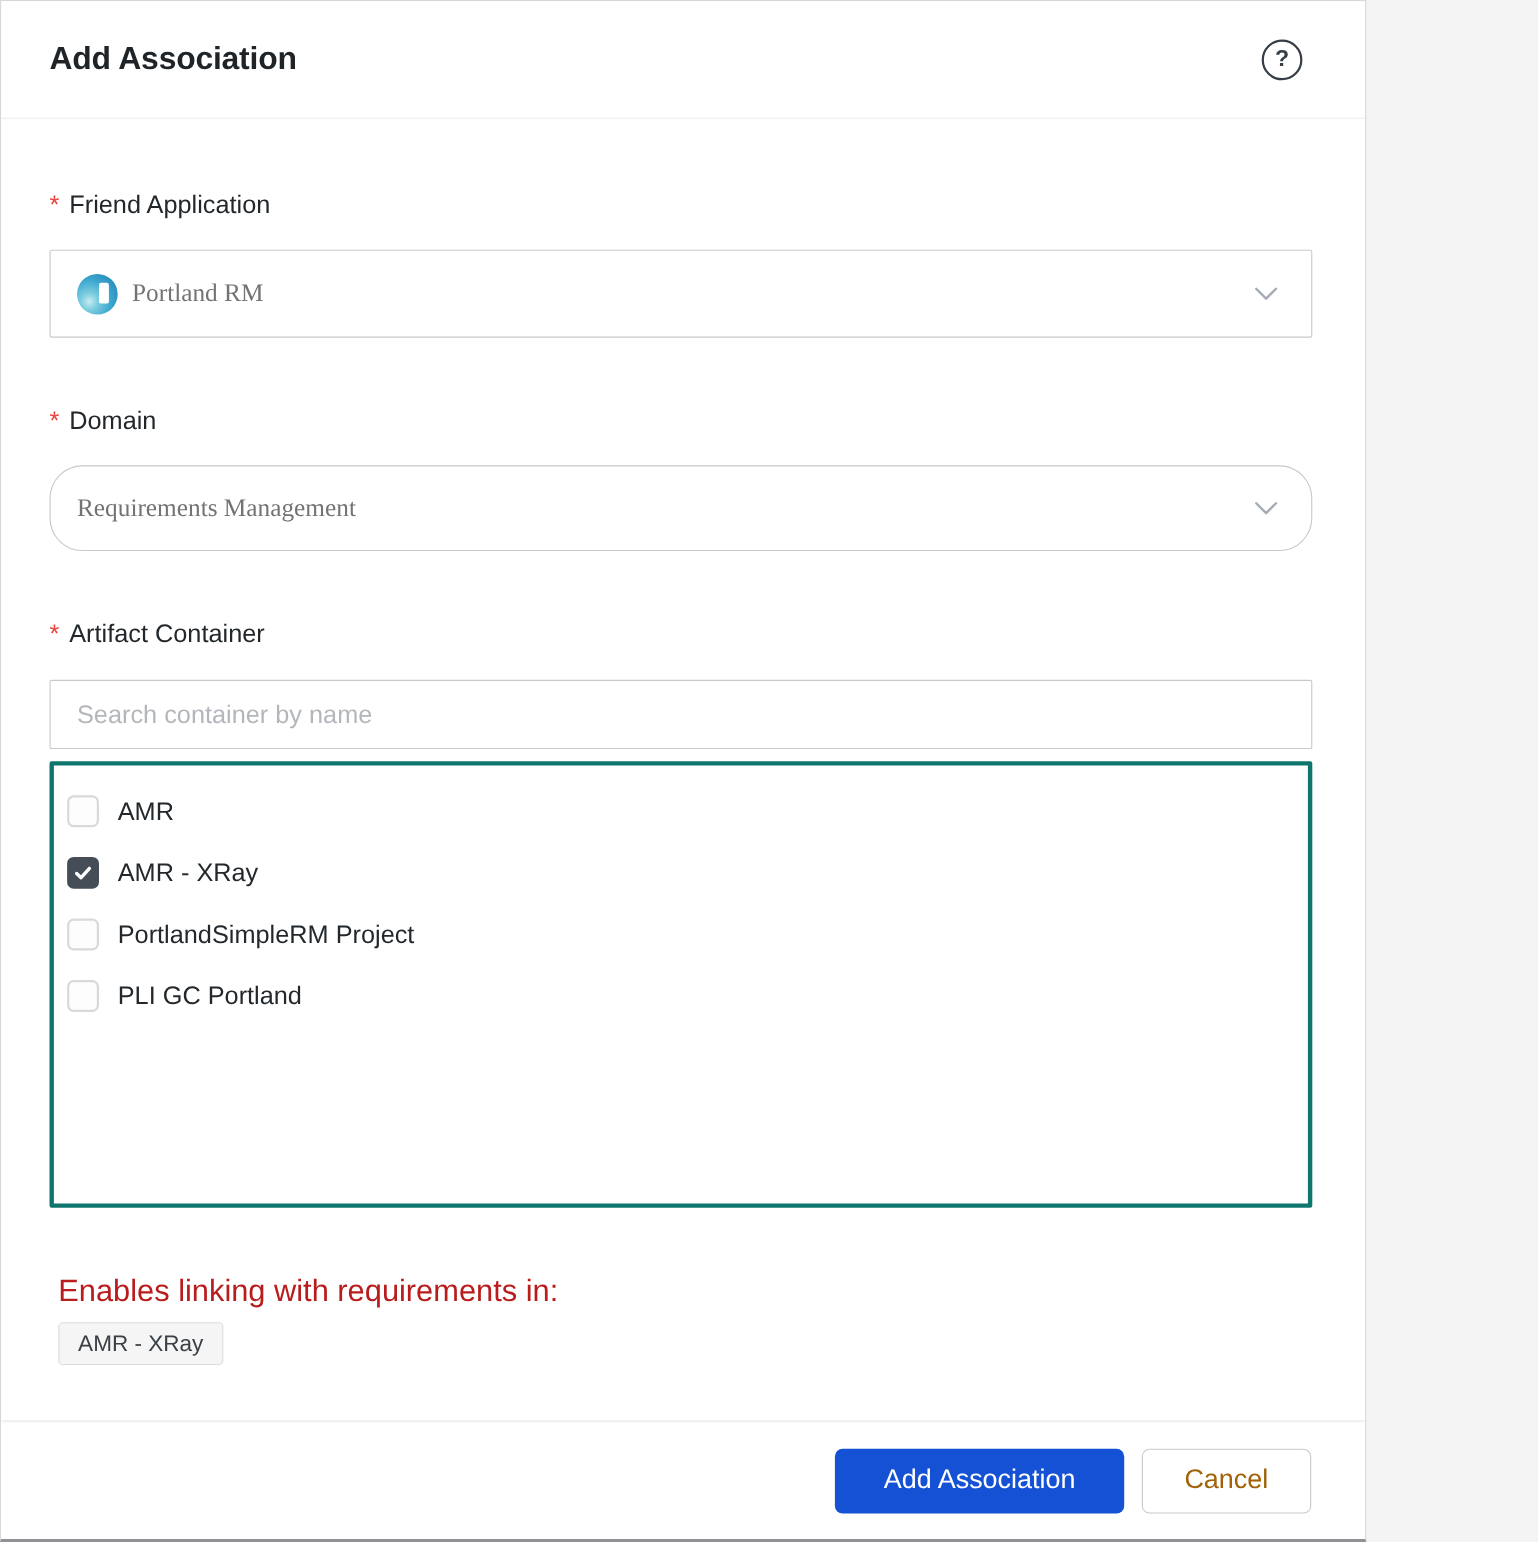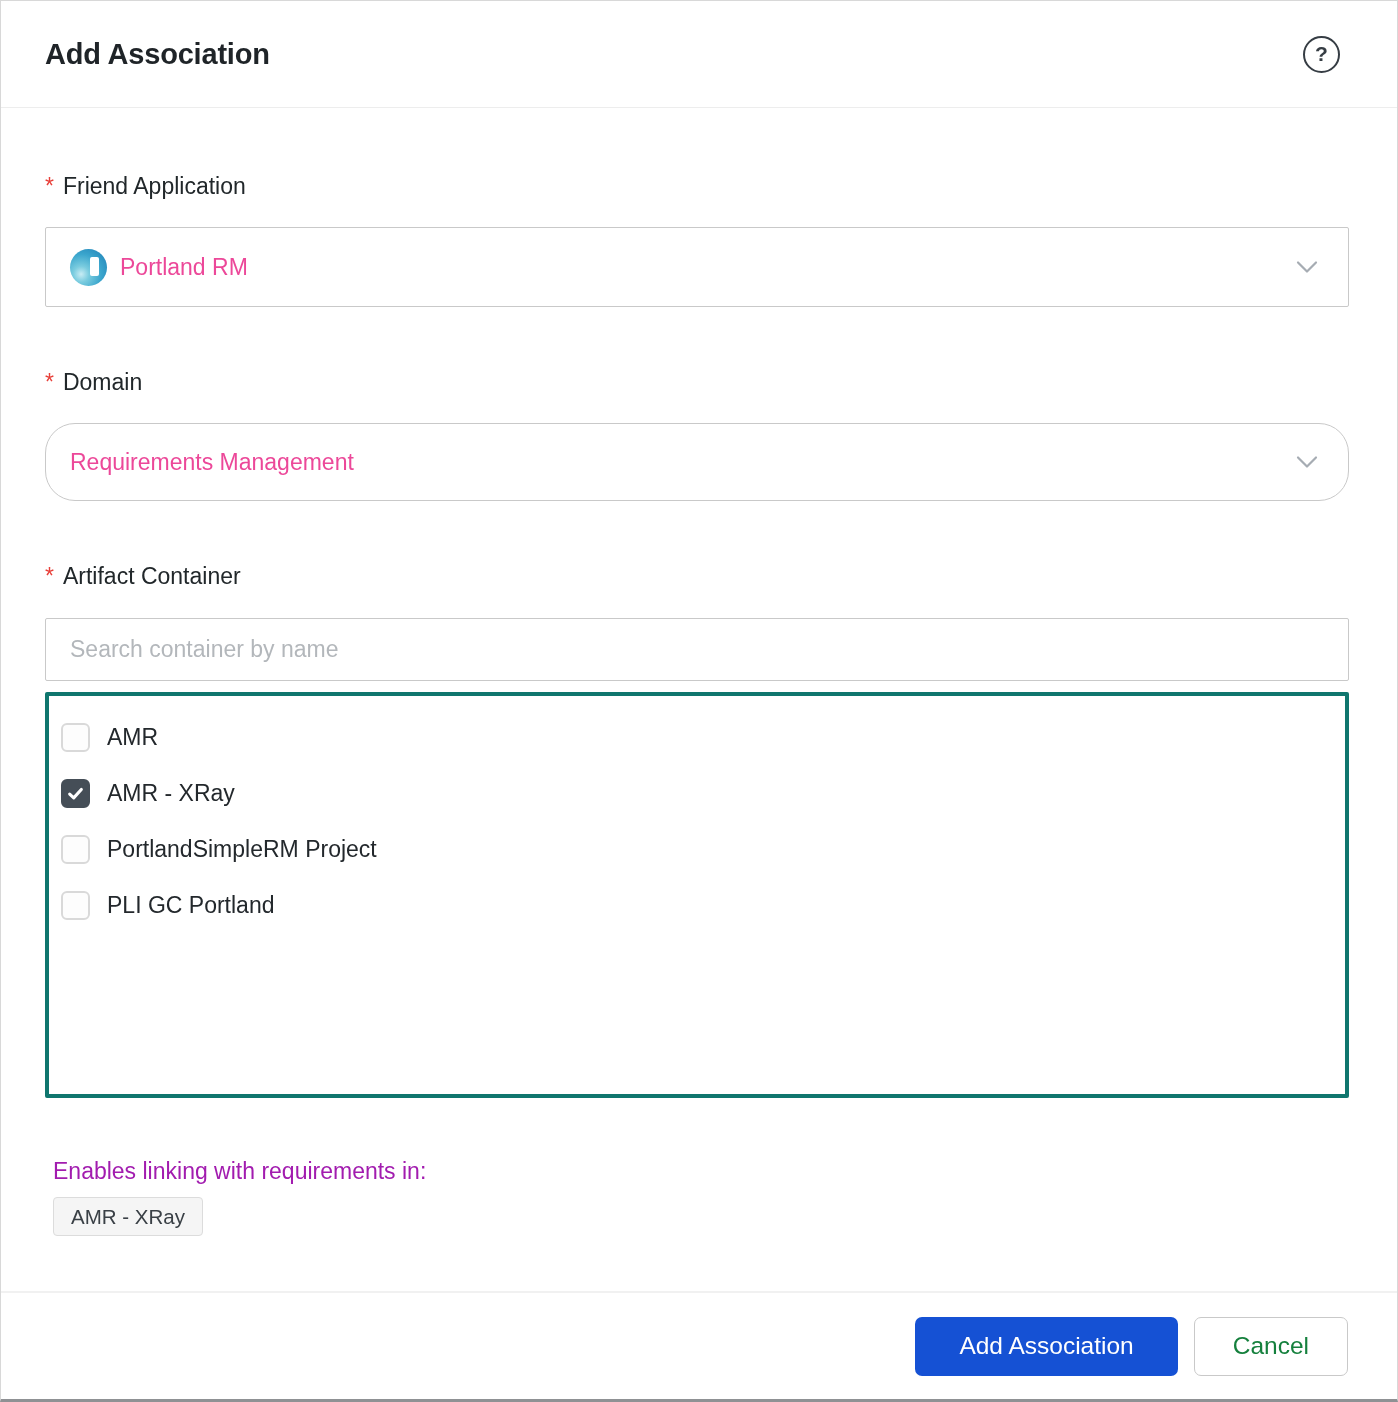--- a/index.html
+++ b/index.html
@@ -1,21 +1,21 @@
 <!DOCTYPE html>
 <html><head>
 <meta charset="utf-8">
 <style>
   * { box-sizing: border-box; margin: 0; padding: 0; }
   html, body { background: #f4f4f4; }
   body { font-family: "Liberation Sans", sans-serif; }
 
   .dialog {
     position: relative;
-    width: 1398px;
+    width: 1242px;
     height: 1402px;
     background: #ffffff;
     border: 1px solid #d8d8d8;
     border-bottom: 3px solid #8f9194;
     color: #21272a;
     overflow: hidden;
   }
 
   
   .dialog-header {
@@ -70,21 +70,21 @@
     height: 80px;
     border: 1px solid #c9c9c9;
     border-radius: 2px;
     background: #fff;
     display: flex;
     align-items: center;
     padding: 0 30px 0 24px;
     cursor: pointer;
   }
   .select-box.domain { height: 78px; border-radius: 30px; }
-  .select-value { font-size: 23px; color: #ec4899; }
+  .select-value { font-size: 23px; color: #737373; font-family: Liberation Serif, serif; }
   .chevron-icon { margin-left: auto; display: flex; align-items: center; }
 
   .app-icon {
     width: 37px;
     height: 37px;
     border-radius: 50%;
     background: radial-gradient(circle at 30% 68%, #c8ecf4 0%, #7accdf 22%, #3ba6cd 55%, #2b90c0 78%, #2b86b6 100%);
     position: relative;
     margin-right: 13px;
     flex: 0 0 auto;
@@ -141,21 +141,21 @@
     align-items: center;
     justify-content: center;
   }
   .checkbox.checked {
     background: #454e57;
     border-color: #454e57;
   }
   .option-label { font-size: 23px; color: #23282c; }
 
   .summary-block { margin-top: 60px; padding-left: 8px; }
-  .summary-text { font-size: 23px; color: #a21caf; }
+  .summary-text { font-size: 28px; color: #b91c1c; }
   .tags-wrap { margin-top: 12px; display: flex; gap: 10px; }
   .chip {
     display: inline-flex;
     align-items: center;
     height: 39px;
     padding: 0 17px;
     background: #f5f5f5;
     border: 1px solid #dcdcdc;
     border-radius: 4px;
     font-size: 20.5px;
@@ -186,21 +186,21 @@
     justify-content: center;
   }
   .btn-primary {
     background: #1551d4;
     color: #ffffff;
     border: none;
     padding: 0 44px;
   }
   .btn-secondary {
     background: #ffffff;
-    color: #15803d;
+    color: #a16207;
     border: 1.5px solid #c9c9c9;
     padding: 0 38px;
   }
 </style>
 </head>
 <body>
 
 <div class="dialog">
 
   <div class="dialog-header">

